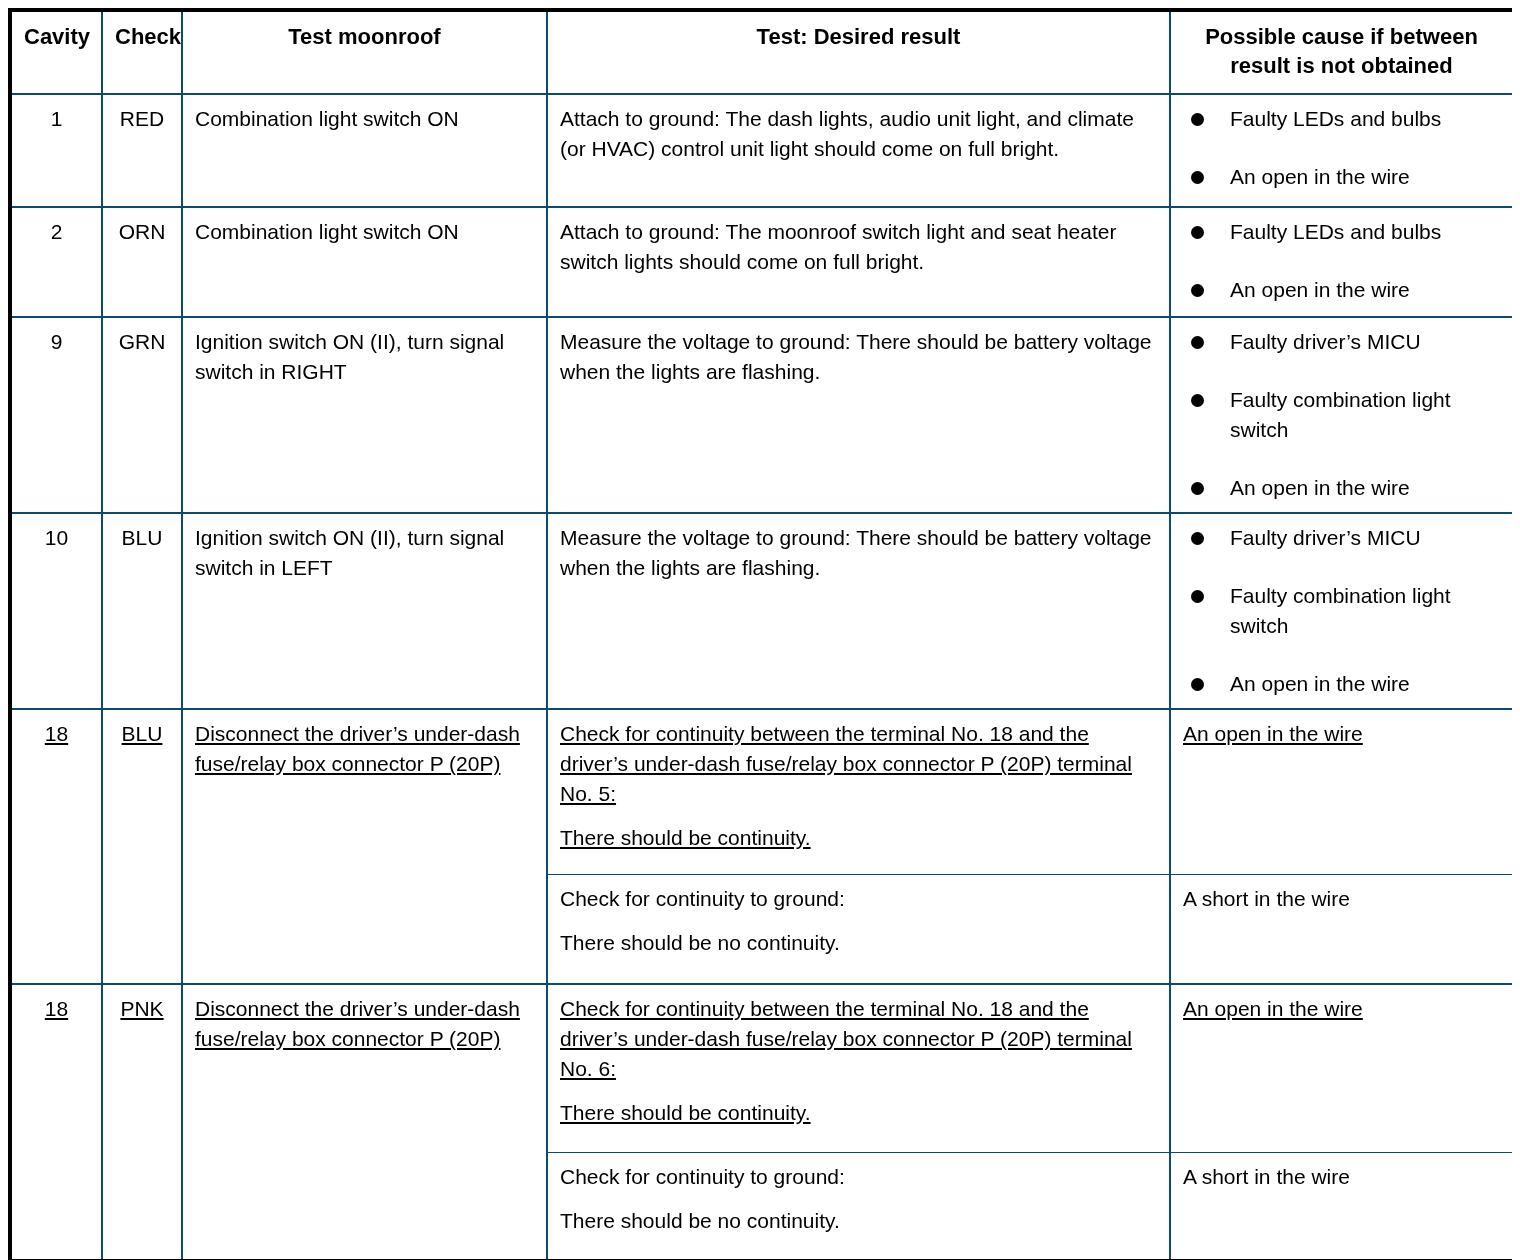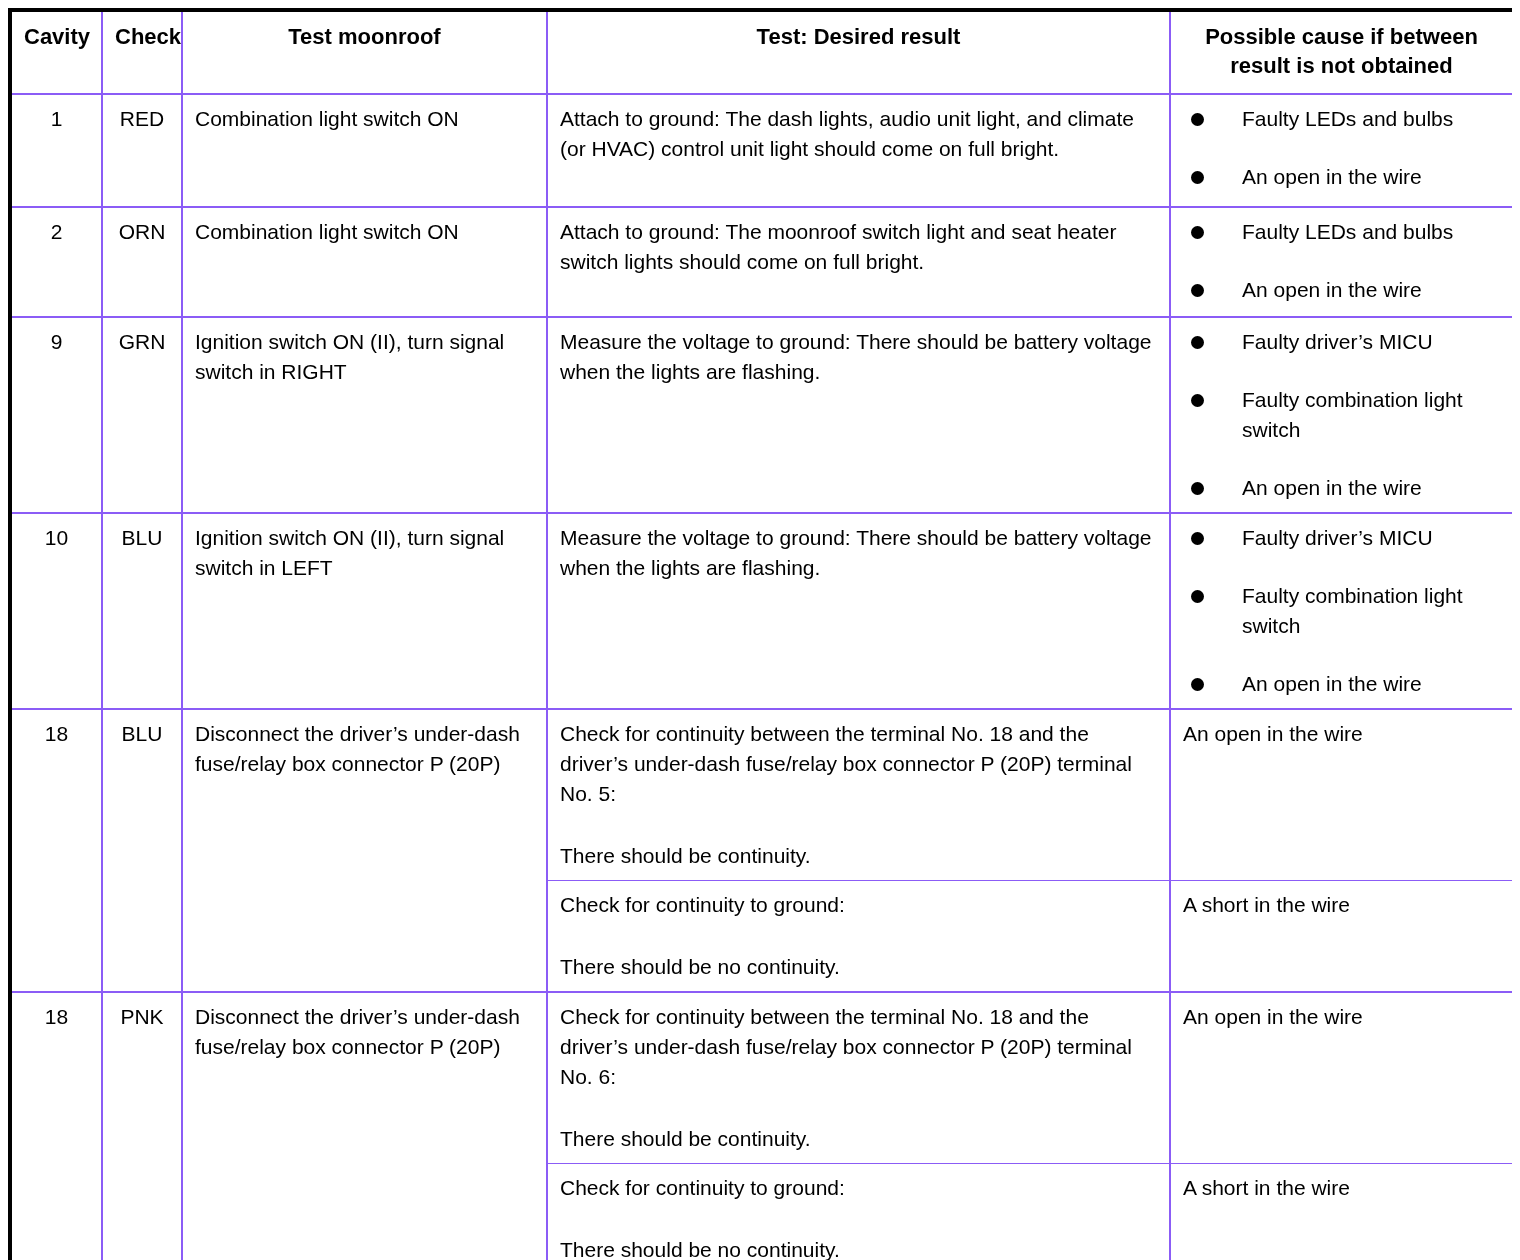--- a/index.html
+++ b/index.html
@@ -10,47 +10,46 @@
     font-family: "Liberation Sans", sans-serif;
     -webkit-font-smoothing: antialiased;
   }
   table.test-table {
     border-collapse: collapse;
     table-layout: fixed;
     width: 1504px;
     border: 4px solid #000;
   }
   th, td {
-    border: 2px solid #8b5cf6;
+    border: 2px solid #0c4a6e;
     vertical-align: top;
     padding: 9px 12px;
     font-size: 21px;
     line-height: 30px;
     overflow: hidden;
   }
   th {
     font-weight: bold;
     text-align: center;
     font-size: 22px;
     line-height: 29px;
     padding-top: 10px;
     vertical-align: top;
   }
   td.c-cavity, td.c-wire {
     text-align: center;
     padding-left: 4px;
     padding-right: 4px;
   }
   td.c-result p { margin: 0; }
-  td.c-result p + p { margin-top: 32px; }
+  td.c-result p + p { margin-top: 14px; }
   .bullet-item {
     display: flex;
     align-items: flex-start;
     margin: 0 0 28px 8px;
-    gap: 12px;
   }
   .bullet-item:last-child { margin-bottom: 0; }
   .bullet {
     flex: 0 0 auto;
     width: 13px;
     height: 13px;
     border-radius: 50%;
     background: #000;
     margin: 9px 26px 0 0;
   }
@@ -58,21 +57,21 @@
   tr.row-h1  { height: 84px; }
   tr.row-r1  { height: 113px; }
   tr.row-r2  { height: 110px; }
   tr.row-r9  { height: 190px; }
   tr.row-r10 { height: 195px; }
   tr.row-r18a { height: 165px; }
   tr.row-r18b { height: 110px; }
   tr.row-r19a { height: 168px; }
   tr.row-r19b { height: 109px; }
   
-  tr.sub-a td { border-bottom-width: 1px; }
+  tr.sub-a td { border-bottom-width: 1px; text-decoration: underline; }
   tr.sub-b td { border-top-width: 1px; }
 </style>
 </head>
 <body>
 
 <table class="test-table">
   <colgroup>
     <col style="width:92px">
     <col style="width:80px">
     <col style="width:365px">

